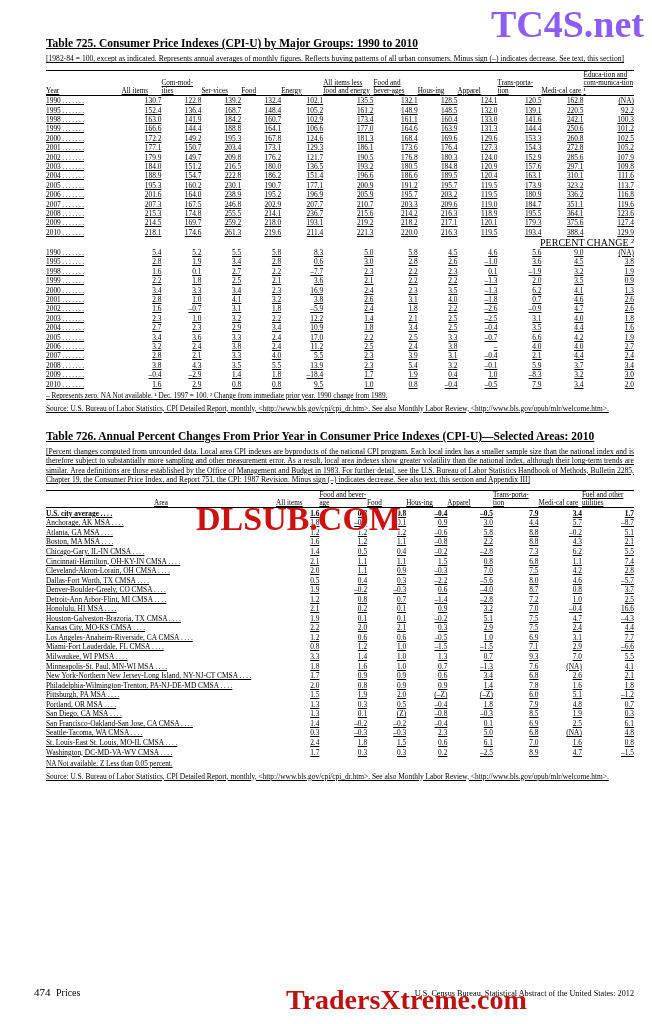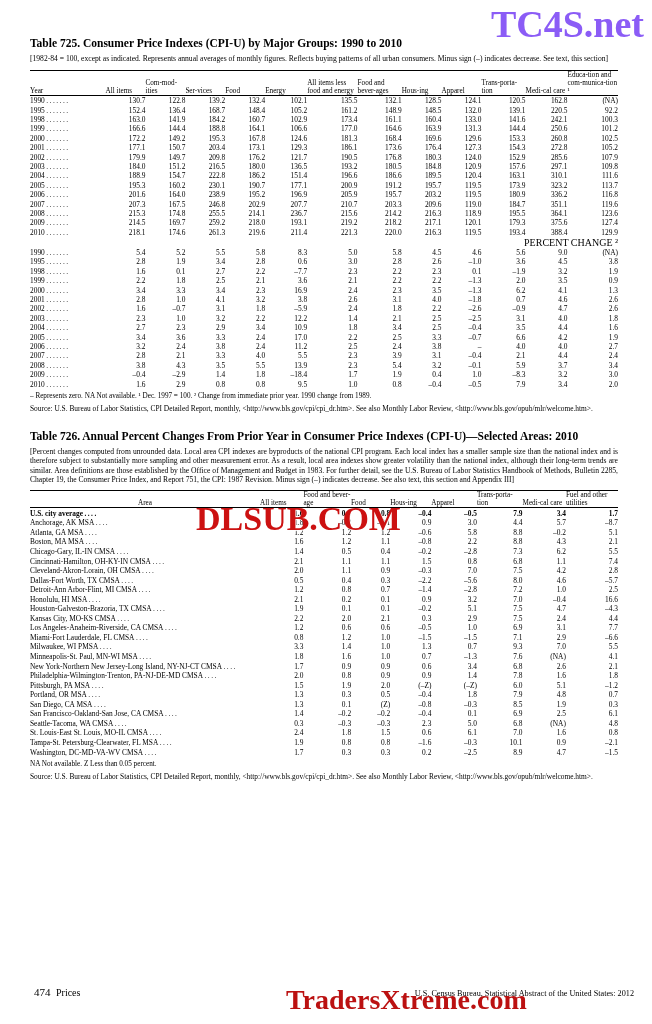--- a/index.html
+++ b/index.html
@@ -1,20 +1,20 @@
 <!DOCTYPE html>
 <html><head>
 <meta charset="utf-8">
 <style>
   html,body{margin:0;padding:0;background:#b9b9b9;}
   body{font-family:"Liberation Serif", serif;}
   .page{
     position:relative;width:652px;height:1024px;background:#fff;overflow:hidden;
   }
-  .inner{position:absolute;left:30px;top:0;width:588px;height:792px;}
+  .inner{position:absolute;left:46px;top:0;width:588px;height:792px;text-decoration:underline;}
 
   
   .wm{position:absolute;font-family:"Liberation Serif", serif;font-weight:bold;color:rgba(30,30,30,.55);pointer-events:none;}
   .wm-top{top:2px;right:8px;font-size:38px;color:#8b5cf6;text-shadow:1px 1px 0 #fff;}
   .wm-mid{top:500px;left:196px;font-size:34px;color:#cc1111;text-shadow:1px 1px 1px #fff;}
   .wm-bot{bottom:8px;left:286px;font-size:28px;color:#bb1111;text-shadow:1px 1px 1px #fff;}
 
   h2.tbl-title{
     font-size:11.5px;font-weight:bold;margin:0;line-height:1.25;
     font-family:"Liberation Serif", serif;
@@ -639,20 +639,31 @@
               <td class="num">0.5</td>
               <td class="num">0.4</td>
               <td class="num">0.3</td>
               <td class="num">–2.2</td>
               <td class="num">–5.6</td>
               <td class="num">8.0</td>
               <td class="num">4.6</td>
               <td class="num">–5.7</td>
             </tr>
             <tr>
+              <td class="rowlabel">Denver-Boulder-Greely, CO CMSA . . . .</td>
+              <td class="num">1.9</td>
+              <td class="num">–0.2</td>
+              <td class="num">–0.3</td>
+              <td class="num">0.6</td>
+              <td class="num">–4.0</td>
+              <td class="num">8.7</td>
+              <td class="num">0.8</td>
+              <td class="num">3.7</td>
+            </tr>
+            <tr>
               <td class="rowlabel">Detroit-Ann Arbor-Flint, MI CMSA . . . .</td>
               <td class="num">1.2</td>
               <td class="num">0.8</td>
               <td class="num">0.7</td>
               <td class="num">–1.4</td>
               <td class="num">–2.8</td>
               <td class="num">7.2</td>
               <td class="num">1.0</td>
               <td class="num">2.5</td>
             </tr>
@@ -815,31 +826,20 @@
               <td class="num">2.4</td>
               <td class="num">1.8</td>
               <td class="num">1.5</td>
               <td class="num">0.6</td>
               <td class="num">6.1</td>
               <td class="num">7.0</td>
               <td class="num">1.6</td>
               <td class="num">0.8</td>
             </tr>
             <tr>
-              <td class="rowlabel">Tampa-St. Petersburg-Clearwater, FL MSA . . . .</td>
-              <td class="num">1.9</td>
-              <td class="num">0.8</td>
-              <td class="num">0.8</td>
-              <td class="num">–1.6</td>
-              <td class="num">–0.3</td>
-              <td class="num">10.1</td>
-              <td class="num">0.9</td>
-              <td class="num">–2.1</td>
-            </tr>
-            <tr>
               <td class="rowlabel">Washington, DC-MD-VA-WV CMSA . . . .</td>
               <td class="num">1.7</td>
               <td class="num">0.3</td>
               <td class="num">0.3</td>
               <td class="num">0.2</td>
               <td class="num">–2.5</td>
               <td class="num">8.9</td>
               <td class="num">4.7</td>
               <td class="num">–1.5</td>
             </tr>

